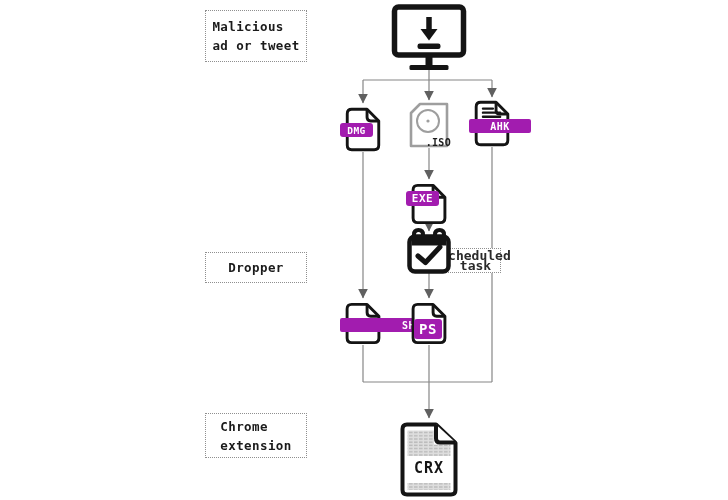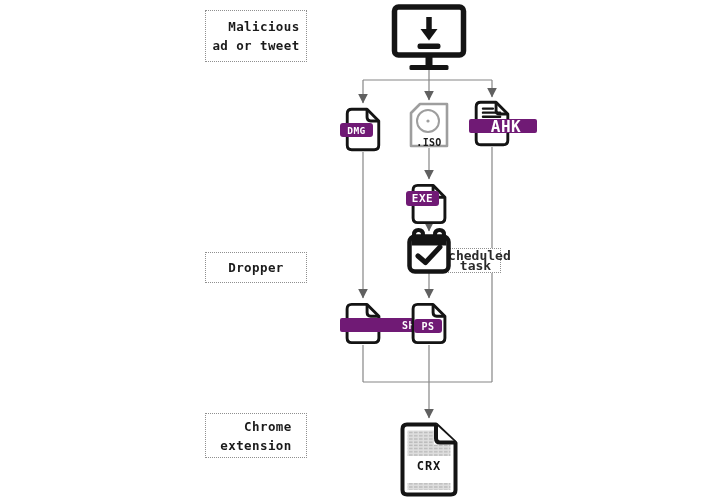--- a/index.html
+++ b/index.html
@@ -7,21 +7,21 @@
     position:relative;width:728px;height:500px;background:#fff;overflow:hidden;
     font-family:"DejaVu Sans Mono","Liberation Mono",monospace;
   }
   .connectors{position:absolute;left:0;top:0;}
   .conn{fill:none;stroke-width:1.2;}
 
   
   .stage-label{
     position:absolute;left:205px;width:102px;box-sizing:border-box;
     border:1px dotted #8f8f8f;background:#fff;
-    display:flex;align-items:center;justify-content:center;text-align:right;
+    display:flex;align-items:center;justify-content:center;text-align:left;
     font-weight:bold;font-size:12.5px;line-height:19px;color:#1b1b1b;
     letter-spacing:0.4px;
   }
   .stage-label span{white-space:pre-line;}
 
   
   .note-box{
     position:absolute;left:441px;top:248px;width:60px;height:25px;box-sizing:border-box;
     border:1px dotted #8f8f8f;background:#fff;
     display:flex;align-items:center;justify-content:center;text-align:center;
@@ -31,36 +31,36 @@
 
   .icon{position:absolute;}
   .file-body,.file-fold{fill:#fff;stroke:#141414;stroke-width:3.2;stroke-linejoin:round;}
   .file-fold{fill:none;}
   .iso-body{fill:#fff;stroke:#9e9e9e;stroke-width:2.6;stroke-linejoin:round;}
   .iso-ring{fill:none;stroke:#9e9e9e;stroke-width:2;}
   .iso-dot{fill:#9e9e9e;}
   .doc-lines{fill:none;stroke:#141414;stroke-width:2.6;stroke-linecap:round;}
 
   .badge{
-    position:absolute;background:#701a75;color:#fff;border-radius:3px;
+    position:absolute;background:#a21caf;color:#fff;border-radius:3px;
     display:flex;align-items:center;justify-content:center;
     font-weight:bold;letter-spacing:0.5px;text-align:right;
   }
   .badge-dmg{left:-3px;top:16px;width:33px;height:14px;font-size:9.5px;}
   .badge-exe{left:-3px;top:8px;width:33px;height:15px;font-size:11px;}
-  .band-ahk{left:-3px;top:19px;width:62px;height:14px;font-size:16px;border-radius:2px;padding-left:6px;}
+  .band-ahk{left:-3px;top:19px;width:62px;height:14px;font-size:10px;border-radius:2px;}
   .band-sh{left:-3px;top:16px;width:43px;height:14px;font-size:10px;border-radius:2px;padding-left:47px;}
-  .badge-ps{left:5px;top:17px;width:28px;height:14px;font-size:10px;}
+  .badge-ps{left:5px;top:17px;width:28px;height:20px;font-size:14px;}
   .iso-text{
-    position:absolute;left:0;bottom:4px;width:100%;text-align:center;
+    position:absolute;left:0;bottom:4px;width:100%;text-align:right;
     font-weight:bold;font-size:10px;color:#1b1b1b;letter-spacing:0.3px;
   }
   .crx-text{
     position:absolute;left:0;top:37px;width:100%;text-align:center;
-    font-weight:bold;font-size:12px;color:#141414;letter-spacing:1px;
+    font-weight:bold;font-size:15px;color:#141414;letter-spacing:1px;
   }
   .mono-fill{fill:#141414;}
   .cal-stroke{fill:none;stroke:#141414;stroke-linecap:round;}
 </style>
 </head>
 <body>
 
 <div class="canvas">
 
   <svg class="connectors" width="728" height="500">

